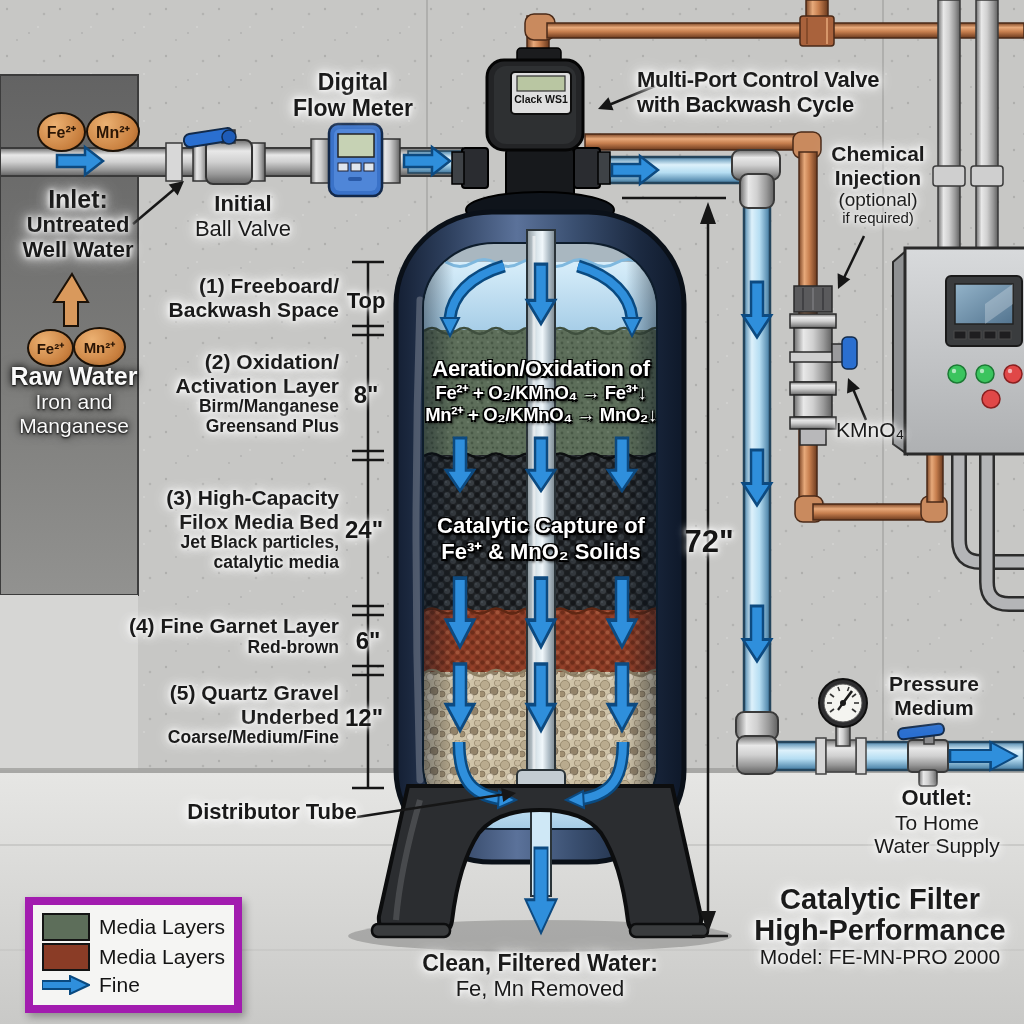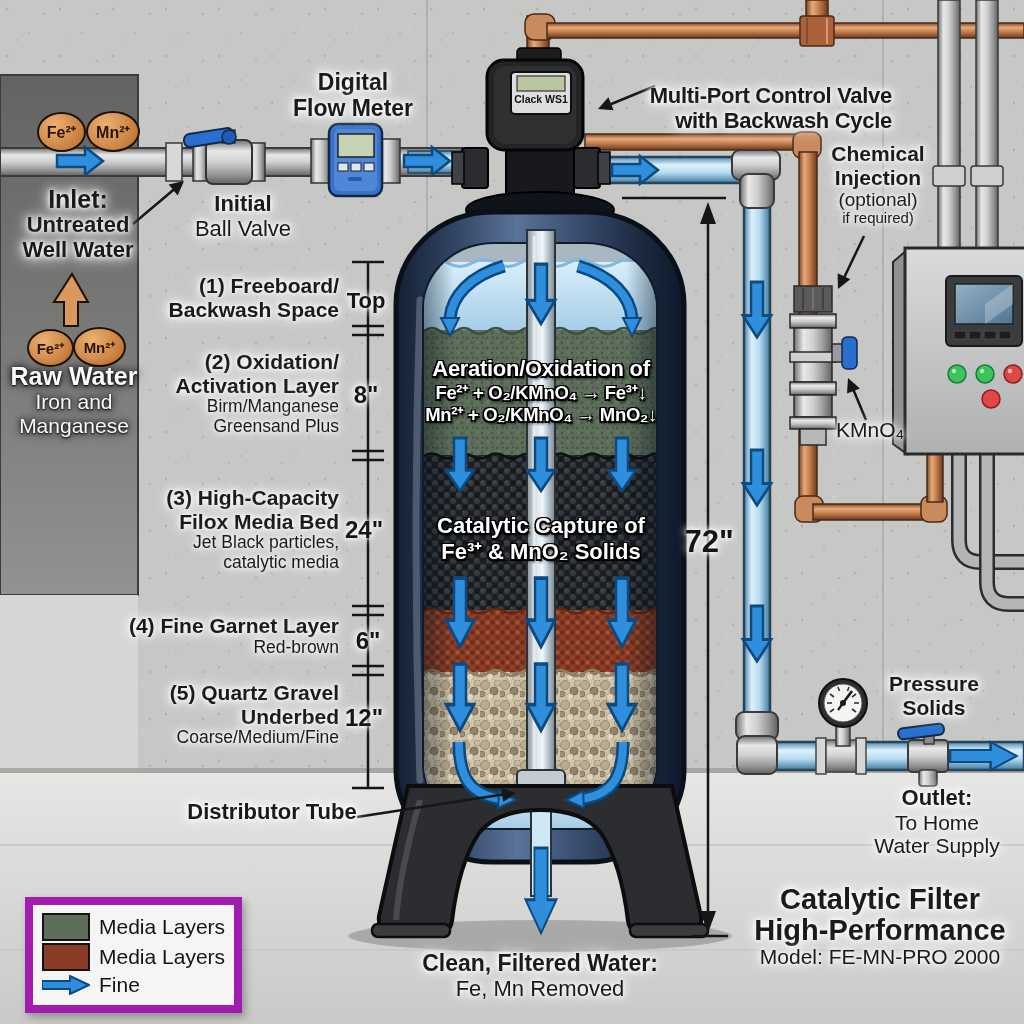--- a/index.html
+++ b/index.html
@@ -1,23 +1,23 @@
 <!DOCTYPE html>
 <html><head>
 <meta charset="utf-8">
 <style>
   html,body{margin:0;padding:0;background:#888;}
   .stage{position:relative;width:1024px;height:1024px;overflow:hidden;background:#c7c7c5;font-family:"Liberation Sans",sans-serif;}
   .stage svg.scene{position:absolute;left:0;top:0;}
   .lbl{position:absolute;color:#1a1a1a;text-align:center;line-height:1.12;
        text-shadow:0 0 4px #fff,0 0 8px #fff,0 0 13px rgba(255,255,255,.95),0 0 20px rgba(255,255,255,.8);}
   .lbl .t{display:block;font-size:21px;font-weight:700;white-space:nowrap;}
-  .lbl .s{display:block;font-size:17.5px;font-weight:400;white-space:nowrap;padding-left:17px;}
+  .lbl .s{display:block;font-size:17.5px;font-weight:700;white-space:nowrap;padding-left:17px;}
   .right{text-align:right;}
-  .left{text-align:right;margin-top:16px;}
+  .left{text-align:left;}
   .nw{white-space:nowrap;}
   .lbl-white{color:#fafafa;text-shadow:0 1px 2px rgba(0,0,0,.95),0 0 6px rgba(0,0,0,.85),0 0 12px rgba(0,0,0,.6);}
   .outl{position:absolute;color:#fff;font-weight:700;text-align:center;line-height:1.18;
         text-shadow:-1.5px -1.5px 0 #000,1.5px -1.5px 0 #000,-1.5px 1.5px 0 #000,1.5px 1.5px 0 #000,2px 3px 3px rgba(0,0,0,.9);}
   .ion{position:absolute;border:2px solid #1c1208;border-radius:50%;
        background:radial-gradient(circle at 35% 30%,#ecb172,#c87f3e 70%,#a5602a);
        display:flex;align-items:center;justify-content:center;font-weight:700;color:#2a1505;}
   .dim{position:absolute;color:#161616;font-weight:700;font-size:22px;text-align:center;white-space:nowrap;
        text-shadow:0 0 4px #fff,0 0 8px #fff,0 0 12px rgba(255,255,255,.95);}
   .legend{position:absolute;left:25px;top:897px;width:183px;height:86px;background:#f5f5f3;border:8px solid #a21caf;
@@ -532,21 +532,21 @@
 </div>
 
 <div class="dim" style="left:680px;top:524px;width:58px;font-size:31px;"><span>72"</span></div>
 
 <div class="lbl" style="left:182px;top:800px;width:180px;">
   <span class="t" style="font-size:22px;">Distributor Tube</span>
 </div>
 
 <div class="lbl" style="left:876px;top:672px;width:116px;">
   <span class="t" style="font-size:21px;font-weight:600;">Pressure</span>
-  <span class="t" style="font-size:21px;font-weight:600;">Solids</span>
+  <span class="t" style="font-size:21px;font-weight:600;">Medium</span>
 </div>
 
 <div class="lbl" style="left:862px;top:786px;width:150px;">
   <span class="t" style="font-size:22px;">Outlet:</span>
   <span class="t" style="font-size:21px;font-weight:400;">To Home</span>
   <span class="t" style="font-size:21px;font-weight:400;">Water Supply</span>
 </div>
 
 <div class="lbl" style="left:390px;top:951px;width:300px;">
   <span class="t" style="font-size:23px;">Clean, Filtered Water:</span>

